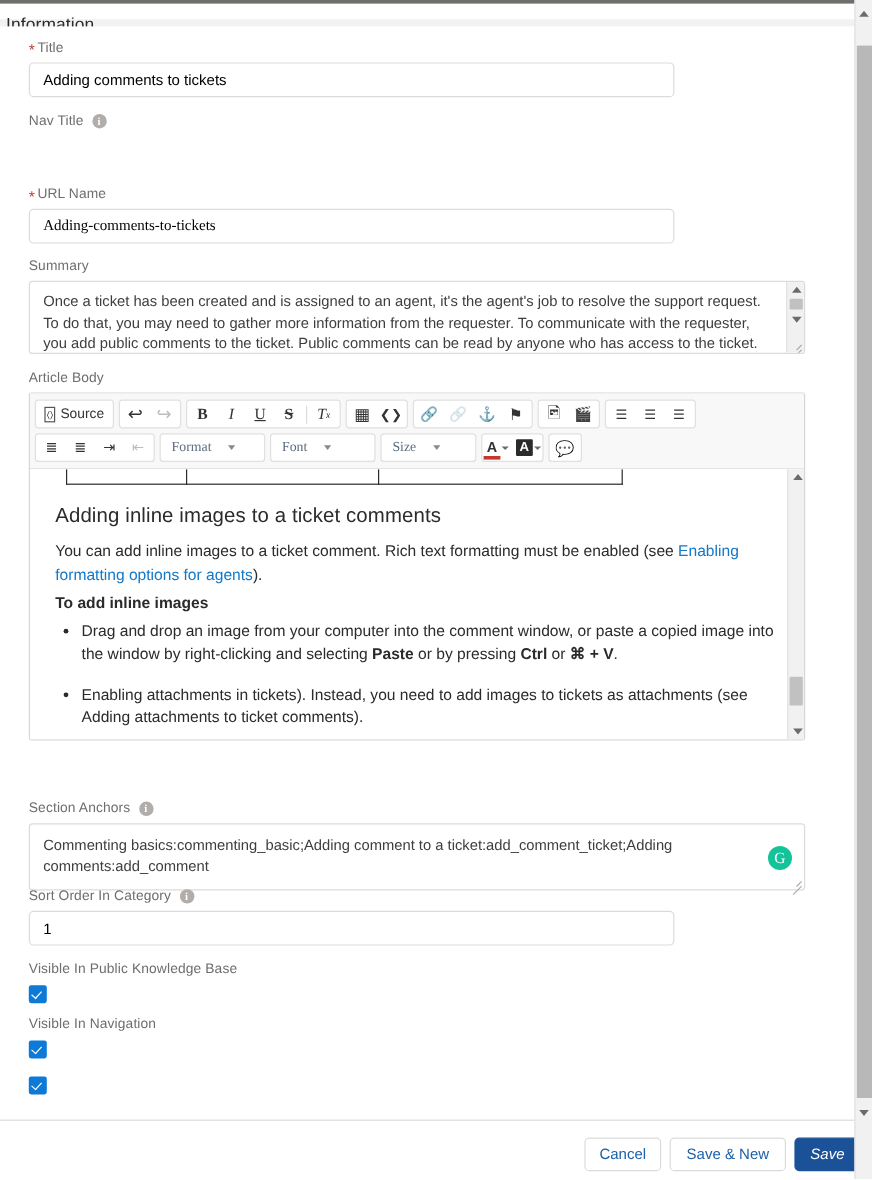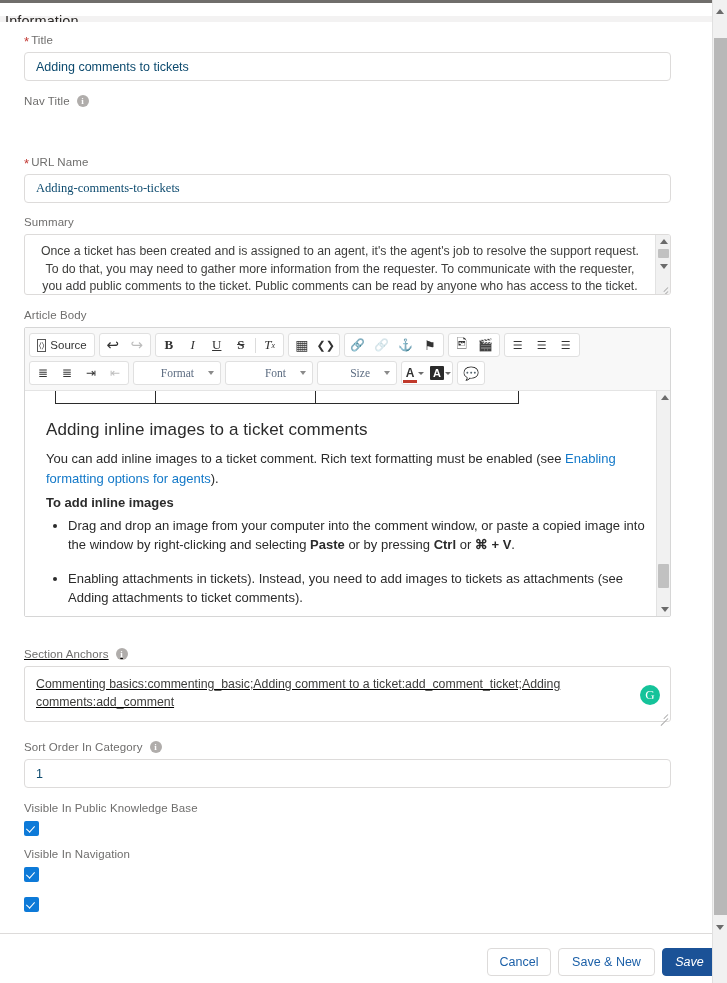--- a/index.html
+++ b/index.html
@@ -74,41 +74,40 @@
     color: #ffffff;
     font-size: 9px;
     font-weight: bold;
     line-height: 12px;
     text-align: center;
     margin-left: 7px;
     font-family: "Liberation Serif", serif;
   }
 
   .text-input {
-    width: 647px;
+    width: 538px;
     height: 29px;
     border: 1px solid #dddbda;
     border-radius: 4px;
     background: #ffffff;
     font-size: 12.5px;
-    color: #0c4a6e;
+    color: #000000;
     padding: 0 11px;
     font-family: "Liberation Sans", sans-serif;
     outline: none;
   }
 
   
   .ta-wrap {
     position: relative;
     width: 647px;
     border: 1px solid #dddbda;
     border-radius: 3px;
     background: #fff;
     overflow: hidden;
-    text-align: center;
   }
   .ta-text {
     padding: 8px 26px 6px 11px;
     font-size: 12.3px;
     line-height: 17.5px;
     color: #3e3e3c;
   }
   .sbar {
     position: absolute;
     top: 0; right: 0;
@@ -197,21 +196,21 @@
   .tb-btn.wide { width: auto; padding: 0 6px; gap: 4px; font-size: 11.5px; }
   .tb-btn.dim { opacity: .32; }
   .tb-sep {
     width: 1px; height: 15px;
     background: #dcdcdc;
     margin: 0 2px;
   }
   .tb-select {
     display: flex;
     align-items: center;
-    justify-content: flex-end;
+    justify-content: flex-start;
     background: #fff;
     border: 1px solid #e0e0e0;
     border-radius: 3px;
     height: 24px;
     padding: 0 6px 0 9px;
     color: #5b6b80;
     font-size: 11.5px;
     font-family: "Liberation Serif", serif;
   }
   .tb-select .caret {
@@ -533,21 +532,21 @@
               </div>
             <div class="sb-thumb" style="top:173px;height:24px;left:1px;width:11px;"></div>
             <div class="sb-arrow down" style="top:auto;bottom:0;">
                 <span class="tri-down"></span>
               </div>
           </div>
         </div>
       </div>
     </div>
 
-    <div class="field" style="top:624px;text-decoration:underline;">
+    <div class="field" style="top:644px;">
       <div class="flabel">
         <span>Section Anchors</span>
         <span class="info-icon">i</span>
       </div>
       <div class="anchor-wrap" style="margin-top:4px;">
         <div class="anchor-text">Commenting basics:commenting_basic;Adding comment to a ticket:add_comment_ticket;Adding comments:add_comment</div>
         <div class="grammarly">G</div>
         <div class="resize-grip">
           <i style="width:10px;top:10px;"></i>
             <i style="width:6px;top:6px;"></i>

